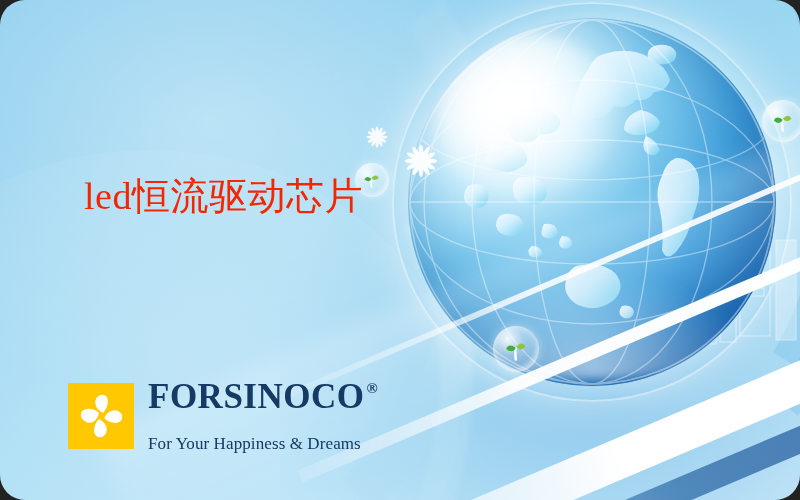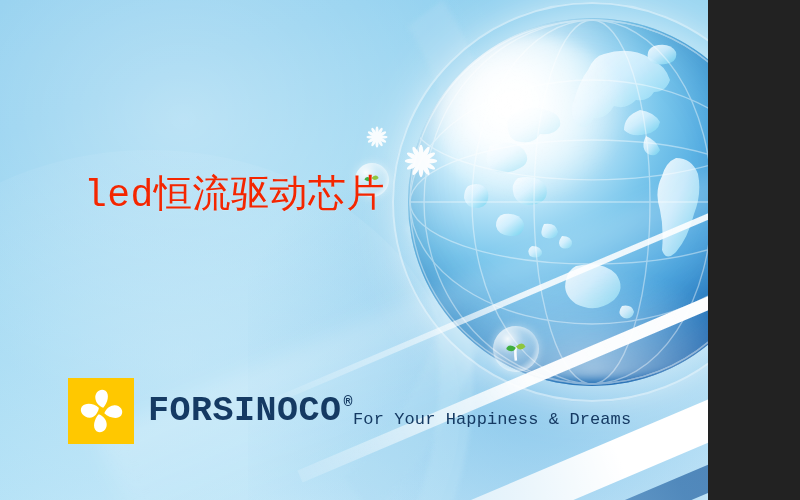--- a/index.html
+++ b/index.html
@@ -1,24 +1,25 @@
 <!DOCTYPE html>
 <html><head>
 <meta charset="utf-8">
 <title>Banner</title>
 <style>
   html,body{margin:0;padding:0;background:#222;}
   *{box-sizing:border-box;}
 
   #stage{
     position:relative;
-    width:708px;height:500px;
+    width:800px;height:500px;
     overflow:hidden;
-    font-family:Liberation Mono, monospace;
+    font-family:Liberation Serif, serif;
     background:linear-gradient(160deg,#8ccdee 0%,#8ecfef 18%,#9ed8f2 42%,#b2e1f6 66%,#c6e9f9 84%,#d4eefb 100%);
+    border-radius:25px;
   }
 
   
   .glowA{
     position:absolute;left:-10%;top:-30%;width:90%;height:120%;
     background:radial-gradient(ellipse at 40% 45%, rgba(255,255,255,.38) 0%, rgba(255,255,255,0) 62%);
     pointer-events:none;
   }
   .glowB{
     position:absolute;right:-25%;bottom:-40%;width:90%;height:110%;
@@ -139,21 +140,21 @@
   }
   .headline .l1{display:block;}
   .headline .l2{display:block;padding-left:12px;}
 
   
   .logo{position:absolute;left:68px;top:378px;display:flex;align-items:center;}
   .logo-mark{
     width:66px;height:66px;background:#ffc800;flex:0 0 auto;
     display:flex;align-items:center;justify-content:center;
   }
-  .logo-text{margin-left:14px;display:flex;flex-direction:row;}
+  .logo-text{margin-left:14px;display:flex;flex-direction:column;}
   .brand{
     color:#153a63;font-weight:bold;font-size:35px;line-height:38px;
     letter-spacing:.5px;display:flex;align-items:flex-start;
   }
   .brand .reg{font-size:15px;line-height:15px;margin-left:2px;margin-top:3px;font-weight:bold;}
   .tagline{color:#153a63;font-size:17px;line-height:20px;margin-top:18px;letter-spacing:.1px;}
 </style>
 </head>
 <body>
 

